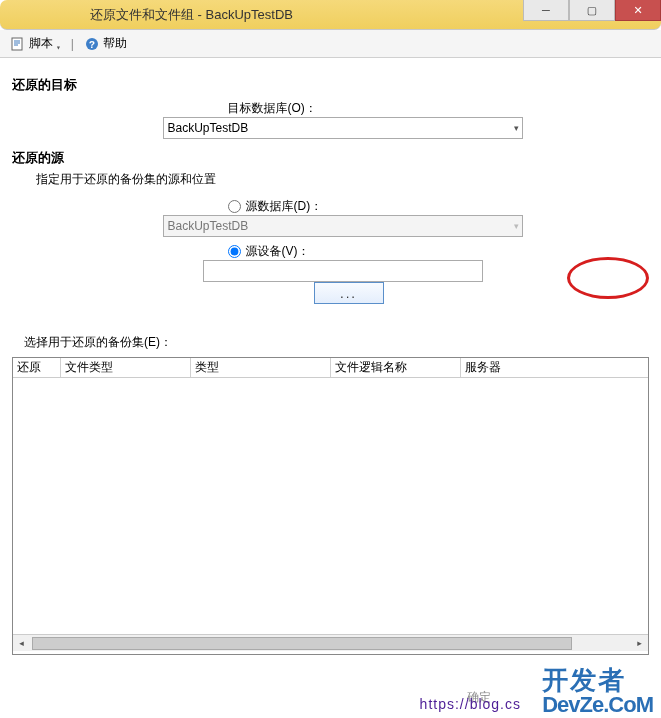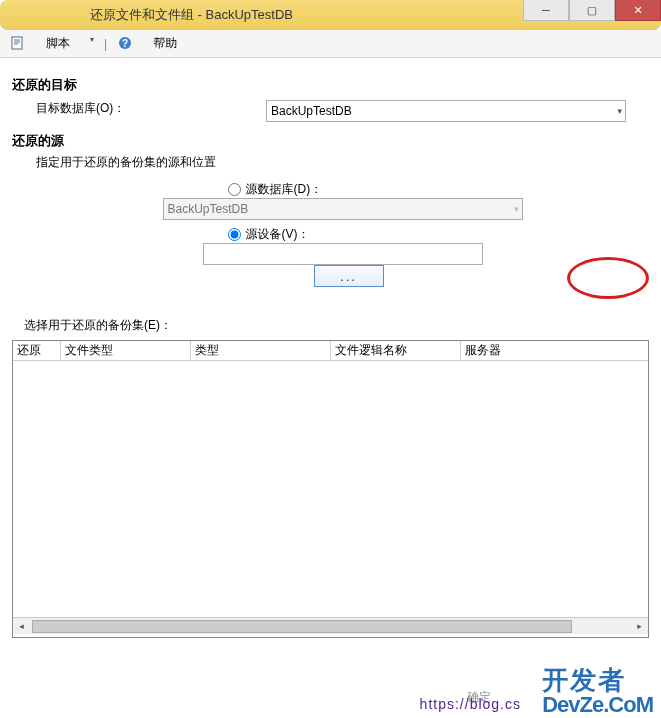--- a/index.html
+++ b/index.html
@@ -43,27 +43,27 @@
     .win-btn.close { background: #c8504f; color: #fff; border-color: #a83a3a; }
     .toolbar {
       height: 28px;
       background: #f5f5f5;
       border-bottom: 1px solid #d0d0d0;
       display: flex;
       align-items: center;
       padding: 0 6px;
       gap: 4px;
     }
-    .tb-item { display: flex; align-items: flex-start; gap: 20px; padding: 2px 4px; }
+    .tb-item { display: flex; align-items: flex-end; gap: 3px; padding: 2px 4px; font-family: Liberation Mono, monospace; }
     .tb-icon { width: 16px; height: 16px; display: inline-flex; }
     .tb-sep { color: #888; margin: 0 2px; }
     .content { padding: 8px 12px 0 12px; }
     .section-title { font-weight: bold; margin: 10px 0 4px 0; font-size: 13px; }
     .section-desc { margin: 4px 0 10px 24px; }
-    .form-row { display: flex; align-items: flex-start; margin: 6px 0 6px 24px; }
+    .form-row { display: flex; align-items: center; margin: 6px 0 6px 24px; flex-direction: column; }
     .form-label { width: 230px; }
     .select, .text-input {
       height: 22px;
       border: 1px solid #ababab;
       background: #fff;
       font-size: 12px;
       padding: 1px 4px;
       font-family: SimSun, sans-serif;
     }
     .select { width: 360px; appearance: none; -webkit-appearance: none; position: relative; }

